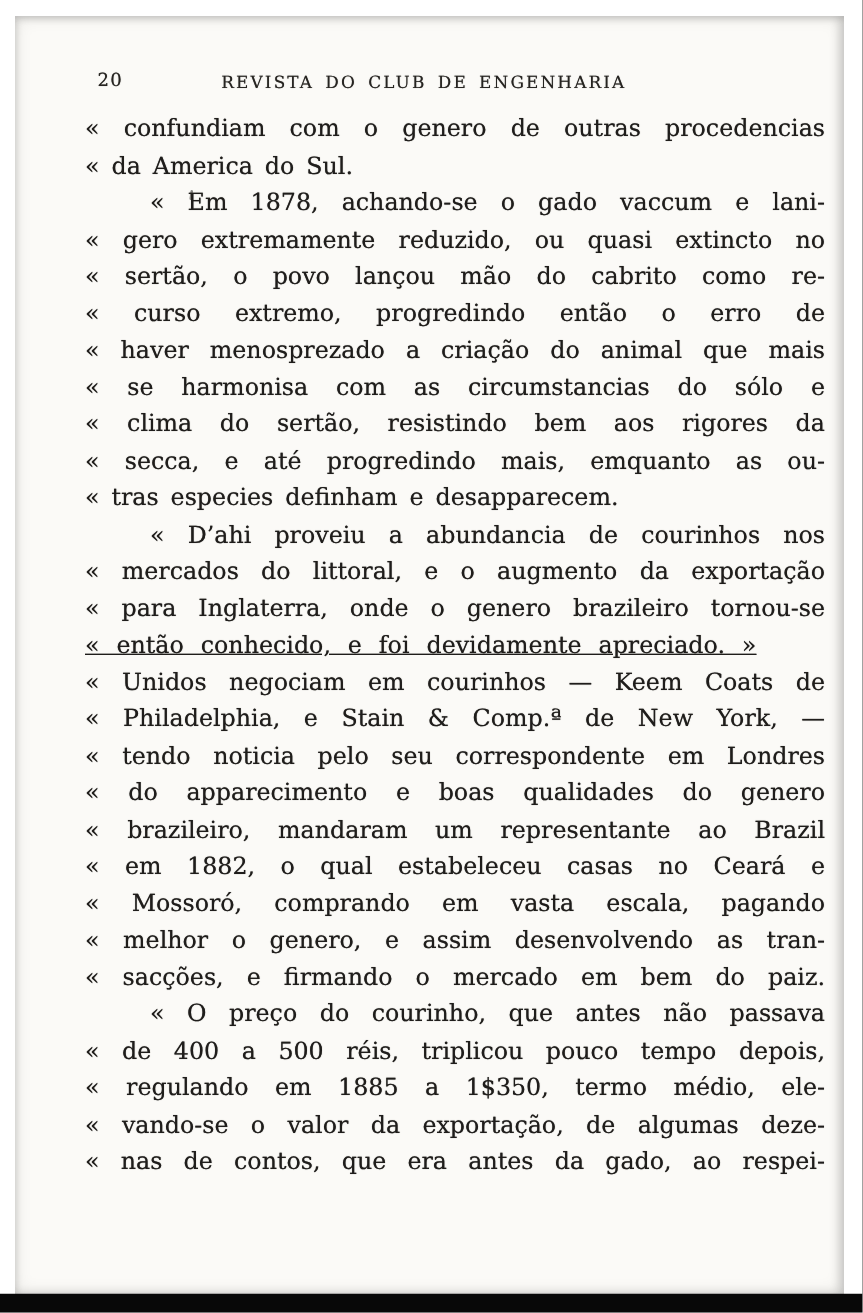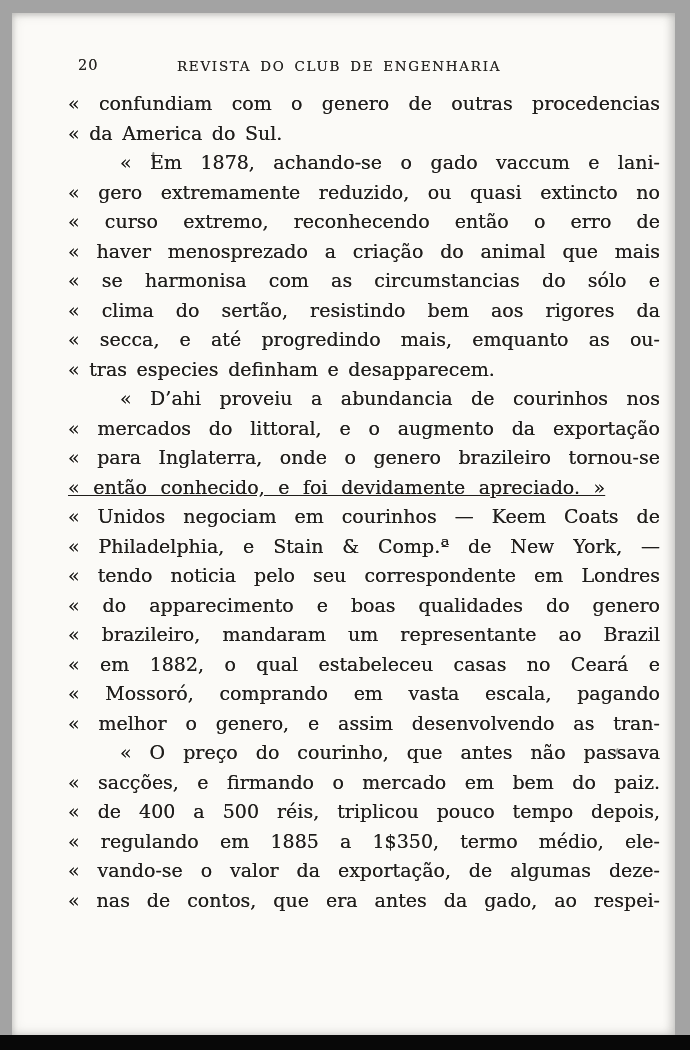--- a/index.html
+++ b/index.html
@@ -11,21 +11,21 @@
     height: 1050px;
     background: #0b0b0b;
     position: relative;
     overflow: hidden;
     font-family: "DejaVu Serif", "Liberation Serif", serif;
   }
   .scan-frame {
     position: absolute;
     left: 0; top: 0;
     width: 690px; height: 1050px;
-    background: #a3a3a3;
+    background: #ffffff;
   }
   .page {
     position: absolute;
     left: 12px;
     top: 13px;
     width: 663px;
     height: 1022px;
     background: #fbfaf7;
     box-shadow:
       inset 0 0 14px rgba(0,0,0,0.10),
@@ -118,40 +118,41 @@
     <div class="page-header">
       <span class="page-number">20</span>
       <span class="running-title">REVISTA DO CLUB DE ENGENHARIA</span>
     </div>
 
     <div class="textblock">
         <div class="line">« confundiam com o genero de outras procedencias</div>
         <div class="line noju">« da America do Sul.</div>
         <div class="line indent">« Em 1878, achando-se o gado vaccum e lani-</div>
         <div class="line">« gero extremamente reduzido, ou quasi extincto no</div>
-        <div class="line">« curso extremo, reconhecendo então o erro de</div>
+        <div class="line">« sertão, o povo lançou mão do cabrito como re-</div>
+        <div class="line">« curso extremo, progredindo então o erro de</div>
         <div class="line">« haver menosprezado a criação do animal que mais</div>
         <div class="line">« se harmonisa com as circumstancias do sólo e</div>
         <div class="line">« clima do sertão, resistindo bem aos rigores da</div>
         <div class="line">« secca, e até progredindo mais, emquanto as ou-</div>
         <div class="line noju">« tras especies definham e desapparecem.</div>
         <div class="line indent">« D’ahi proveiu a abundancia de courinhos nos</div>
         <div class="line">« mercados do littoral, e o augmento da exportação</div>
         <div class="line">« para Inglaterra, onde o genero brazileiro tornou-se</div>
         <div class="line noju wide">« então conhecido, e foi devidamente apreciado. »</div>
         <div class="line">« Unidos negociam em courinhos — Keem Coats de</div>
         <div class="line">« Philadelphia, e Stain &amp; Comp.ª de New York, —</div>
         <div class="line">« tendo noticia pelo seu correspondente em Londres</div>
         <div class="line">« do apparecimento e boas qualidades do genero</div>
         <div class="line">« brazileiro, mandaram um representante ao Brazil</div>
         <div class="line">« em 1882, o qual estabeleceu casas no Ceará e</div>
         <div class="line">« Mossoró, comprando em vasta escala, pagando</div>
         <div class="line">« melhor o genero, e assim desenvolvendo as tran-</div>
+        <div class="line">« sacções, e firmando o mercado em bem do paiz.</div>
         <div class="line indent">« O preço do courinho, que antes não passava</div>
-        <div class="line">« sacções, e firmando o mercado em bem do paiz.</div>
         <div class="line">« de 400 a 500 réis, triplicou pouco tempo depois,</div>
         <div class="line">« regulando em 1885 a 1$350, termo médio, ele-</div>
         <div class="line">« vando-se o valor da exportação, de algumas deze-</div>
         <div class="line">« nas de contos, que era antes da gado, ao respei-</div>
       </div>
 
     <div class="artifact artifact-1"></div>
     <div class="artifact artifact-2"></div>
   </div>
 

